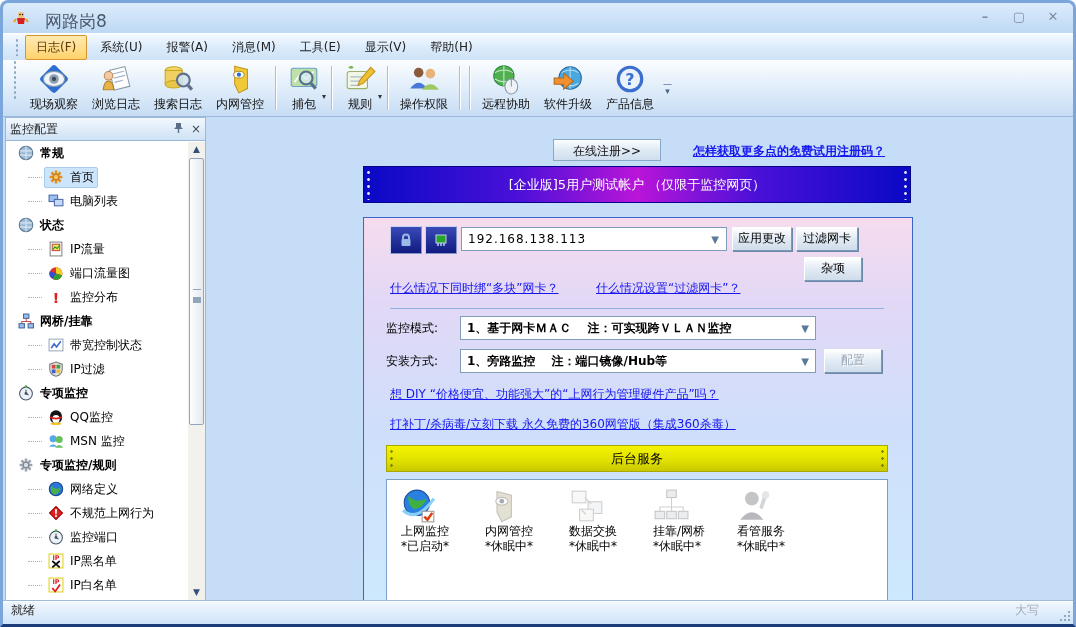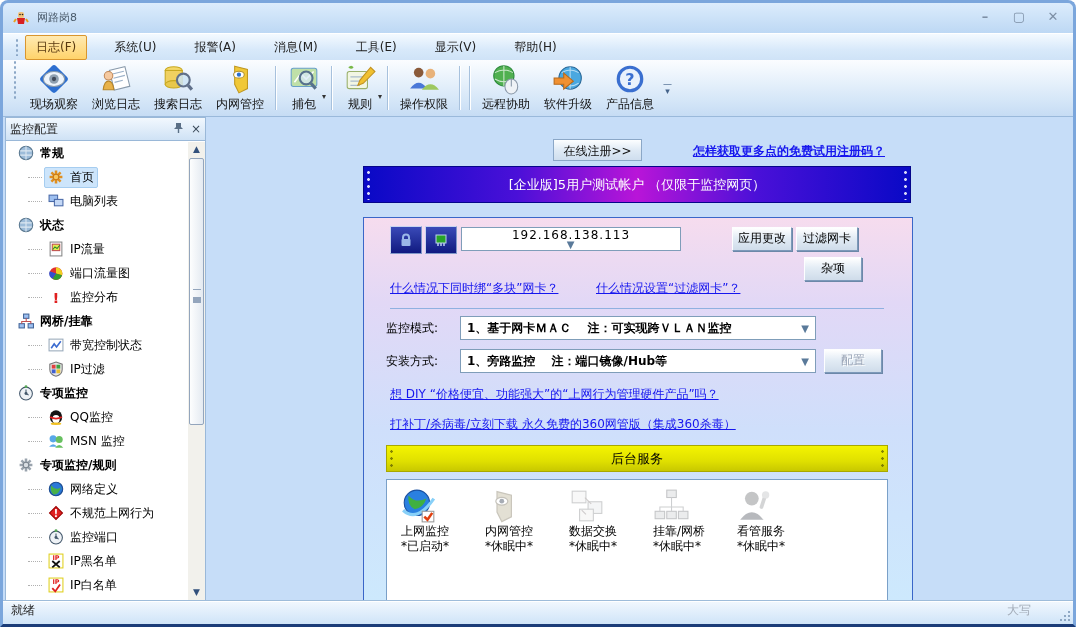--- a/index.html
+++ b/index.html
@@ -5,32 +5,32 @@
   html,body{margin:0;padding:0;width:1076px;height:627px;overflow:hidden;
     font-family:"DejaVu Sans","Liberation Sans",sans-serif;font-size:12px;}
   #window{position:relative;width:1070px;height:621px;
     border:3px solid #7ba6dc;border-bottom:3px solid #1b3c78;
     border-radius:8px 8px 0 0;
     background:#c6ddf8;box-sizing:content-box;}
   
   #titlebar{position:absolute;left:0;top:0;right:0;height:30px;
     background:linear-gradient(#dcecfc,#bdd8f4);border-radius:6px 6px 0 0;}
   #appicon{position:absolute;left:10px;top:7px;width:16px;height:16px;}
-  #apptitle{position:absolute;left:34px;top:7px;color:#4a5a6a;font-size:11px;}
+  #apptitle{position:absolute;left:42px;top:7px;color:#4a5a6a;font-size:17px;}
   .wbtns{position:absolute;right:10px;top:6px;display:flex;gap:14px;color:#7d8fa5;
     font-weight:bold;font-size:13px;}
   .wbtn{width:20px;text-align:center;cursor:default;}
   
   #menubar{position:absolute;left:0;top:30px;right:0;height:27px;
     background:linear-gradient(#f4faff,#d8e9fa 60%,#cfe3f7);
     border-top:1px solid #ffffff;display:flex;align-items:center;padding-left:12px;box-sizing:border-box;}
   .grip{width:4px;height:70%;margin-right:6px;
     background-image:radial-gradient(circle,#8aa6c6 1px,transparent 1.4px);
     background-size:4px 5px;background-repeat:repeat-y;}
-  .menuitem{padding:4px 11px;margin-right:16px;color:#222;}
+  .menuitem{padding:4px 11px;margin-right:2px;color:#222;}
   .menuitem.active{background:linear-gradient(#ffeab2,#ffd36b);
     border:1px solid #d9962e;border-radius:2px;padding:3px 10px;color:#5a3a10;}
   
   #toolbar{position:absolute;left:0;top:57px;right:0;height:57px;
     background:linear-gradient(#fbfdff,#d6e7f8 70%,#c6dcf4);
     border-bottom:1px solid #9ab9db;display:flex;align-items:stretch;padding-left:10px;box-sizing:border-box;}
   .tbtn{display:flex;flex-direction:column;align-items:center;justify-content:flex-end;
     padding:4px 7px 3px;position:relative;}
   .tbtn .ticon{width:32px;height:32px;display:block;margin-bottom:1px;}
   .tbtn .tlabel{color:#111;white-space:nowrap;}
@@ -57,21 +57,21 @@
   
   #tscroll{position:absolute;right:1px;top:25px;bottom:1px;width:17px;background:#f2f1ec;}
   .sarrow{position:absolute;left:0;width:17px;height:15px;color:#33517c;font-size:9px;
     text-align:center;line-height:15px;}
   #tthumb{position:absolute;left:1px;right:1px;top:16px;height:265px;
     background:linear-gradient(90deg,#fdfefe,#e4eaf1);border:1px solid #93a5bc;border-radius:2px;}
   #tthumb .gripline{margin:130px auto 0;width:8px;border-top:1px solid #93a5bc;
     box-shadow:0 3px 0 #93a5bc,0 6px 0 #93a5bc;height:7px;}
   
   #main{position:absolute;left:203px;top:114px;right:0;bottom:23px;background:#c6ddf8;overflow:hidden;}
-  #btn-register{position:absolute;left:347px;top:22px;width:89px;height:22px;
+  #btn-register{position:absolute;left:347px;top:22px;width:108px;height:22px;
     background:linear-gradient(#fcfeff,#dfeaf5 50%,#cfdeee);border:1px solid #8ba7c7;
     text-align:center;line-height:22px;color:#111;box-sizing:border-box;}
   .link{color:#1616ee;text-decoration:underline;white-space:nowrap;cursor:pointer;}
   #lnk-getcode{position:absolute;left:487px;top:26px;font-weight:bold;}
   #license{position:absolute;left:157px;top:49px;width:548px;height:37px;
     background:linear-gradient(90deg,#0909c6 0%,#4a10d8 28%,#b915d8 50%,#4a10d8 72%,#0909c6 100%);
     border:1px solid #05058a;color:#fff;display:flex;align-items:center;justify-content:center;
     font-size:13px;box-sizing:border-box;}
   .dotedge{position:absolute;top:2px;bottom:2px;width:5px;
     background-image:radial-gradient(circle,rgba(255,255,255,.85) 1.2px,transparent 1.6px);
@@ -83,21 +83,21 @@
     background:linear-gradient(180deg,#f6dcee 0%,#e2d8f6 22%,#cfdffb 55%,#cde9fd 100%);}
   .navbtn{position:absolute;width:30px;height:26px;
     background:linear-gradient(#3a4ab8,#101a80);border:1px solid #8098c8;
     border-top-color:#c8d4f0;border-left-color:#c8d4f0;
     display:flex;align-items:center;justify-content:center;}
   #btn-lock{left:26px;top:8px;}  #btn-nic{left:61px;top:8px;}
   .combo{position:absolute;height:24px;background:#fff;border:1px solid #7f9db9;
     display:flex;align-items:center;padding:0 6px;box-sizing:border-box;color:#000;}
   .combo .cval{flex:1;white-space:nowrap;overflow:hidden;}
   .combo .carrow{color:#5a7a9a;font-size:10px;}
-  #combo-ip{left:97px;top:9px;width:220px;letter-spacing:1px;flex-direction:column;}
+  #combo-ip{left:97px;top:9px;width:266px;letter-spacing:1px;}
   .btn3d{position:absolute;height:24px;box-sizing:border-box;text-align:center;
     background:linear-gradient(#ffffff,#e3ecf5 45%,#cfdcea);
     border:1px solid #7d99ba;border-top-color:#fdfeff;border-left-color:#fdfeff;
     box-shadow:1px 1px 0 #6c88a8;color:#000;line-height:21px;}
   #btn-apply{left:368px;top:9px;width:60px;}
   #btn-filter{left:432px;top:9px;width:62px;}
   #btn-misc{left:440px;top:39px;width:58px;}
   #lnk-bind{position:absolute;left:26px;top:62px;}
   #lnk-filterq{position:absolute;left:232px;top:62px;}
   #panel hr{position:absolute;left:26px;right:28px;top:84px;border:none;
@@ -119,21 +119,21 @@
     display:flex;align-items:flex-start;padding:8px 0 0 14px;gap:2px;}
   .svc{width:82px;display:flex;flex-direction:column;align-items:flex-start;color:#000;}
   .svc .sicon{width:36px;height:36px;}
   .svc.sleep .sicon{filter:grayscale(85%) opacity(.55);}
   .svc .sname,.svc .sstat{line-height:15px;white-space:nowrap;}
   
   #statusbar{position:absolute;left:0;right:0;bottom:0;height:23px;
     background:linear-gradient(#f0f7fe,#cfe4f8);border-top:1px solid #ffffff;
     box-shadow:0 -1px 0 #9ebcda;display:flex;padding:0 8px;box-sizing:border-box;}
   #status-left{flex:1;color:#222;}
-  #status-caps{color:#a3acb8;margin-right:34px;}
+  #status-caps{color:#a3acb8;margin-right:26px;}
   #resizegrip{position:absolute;right:3px;bottom:3px;width:12px;height:12px;}
   #resizegrip i{position:absolute;width:2px;height:2px;background:#8fa8c4;}
 </style>
 </head>
 <body>
 
 <div id="window">
 
   <div id="titlebar">
     <svg id="appicon" viewBox="0 0 16 16">

